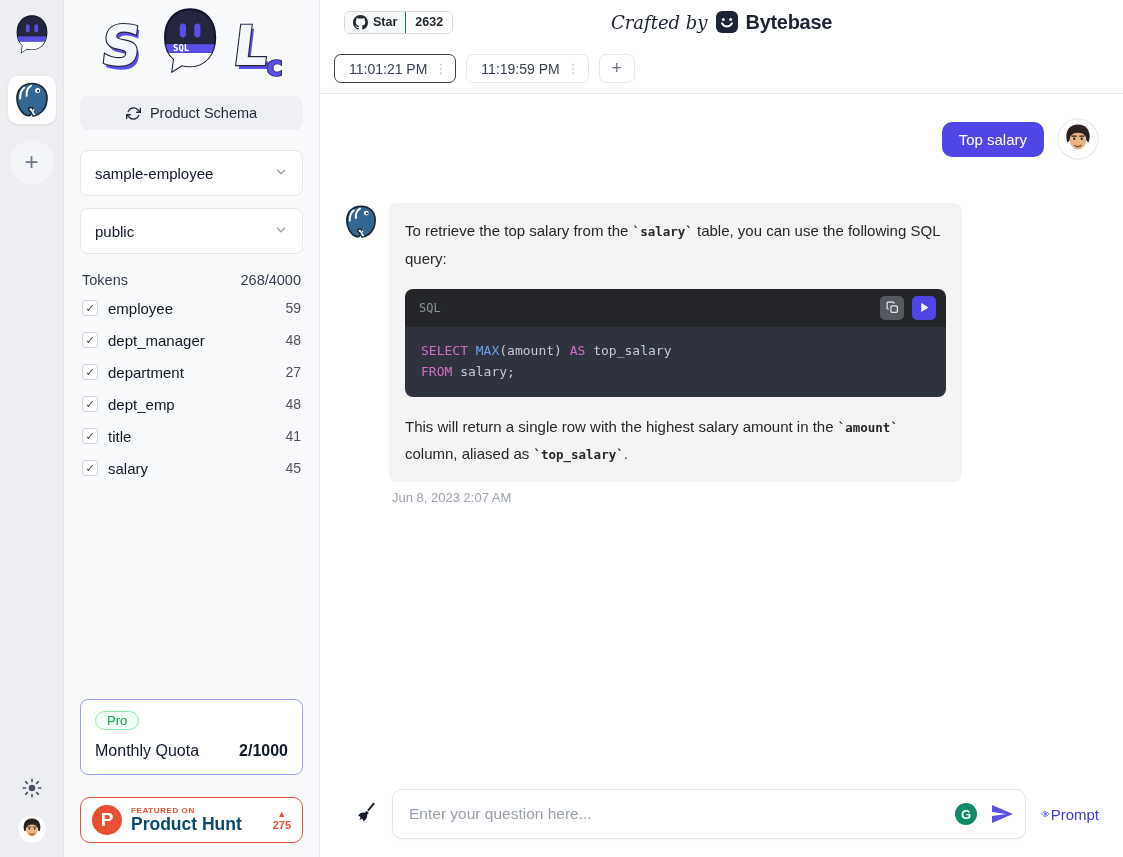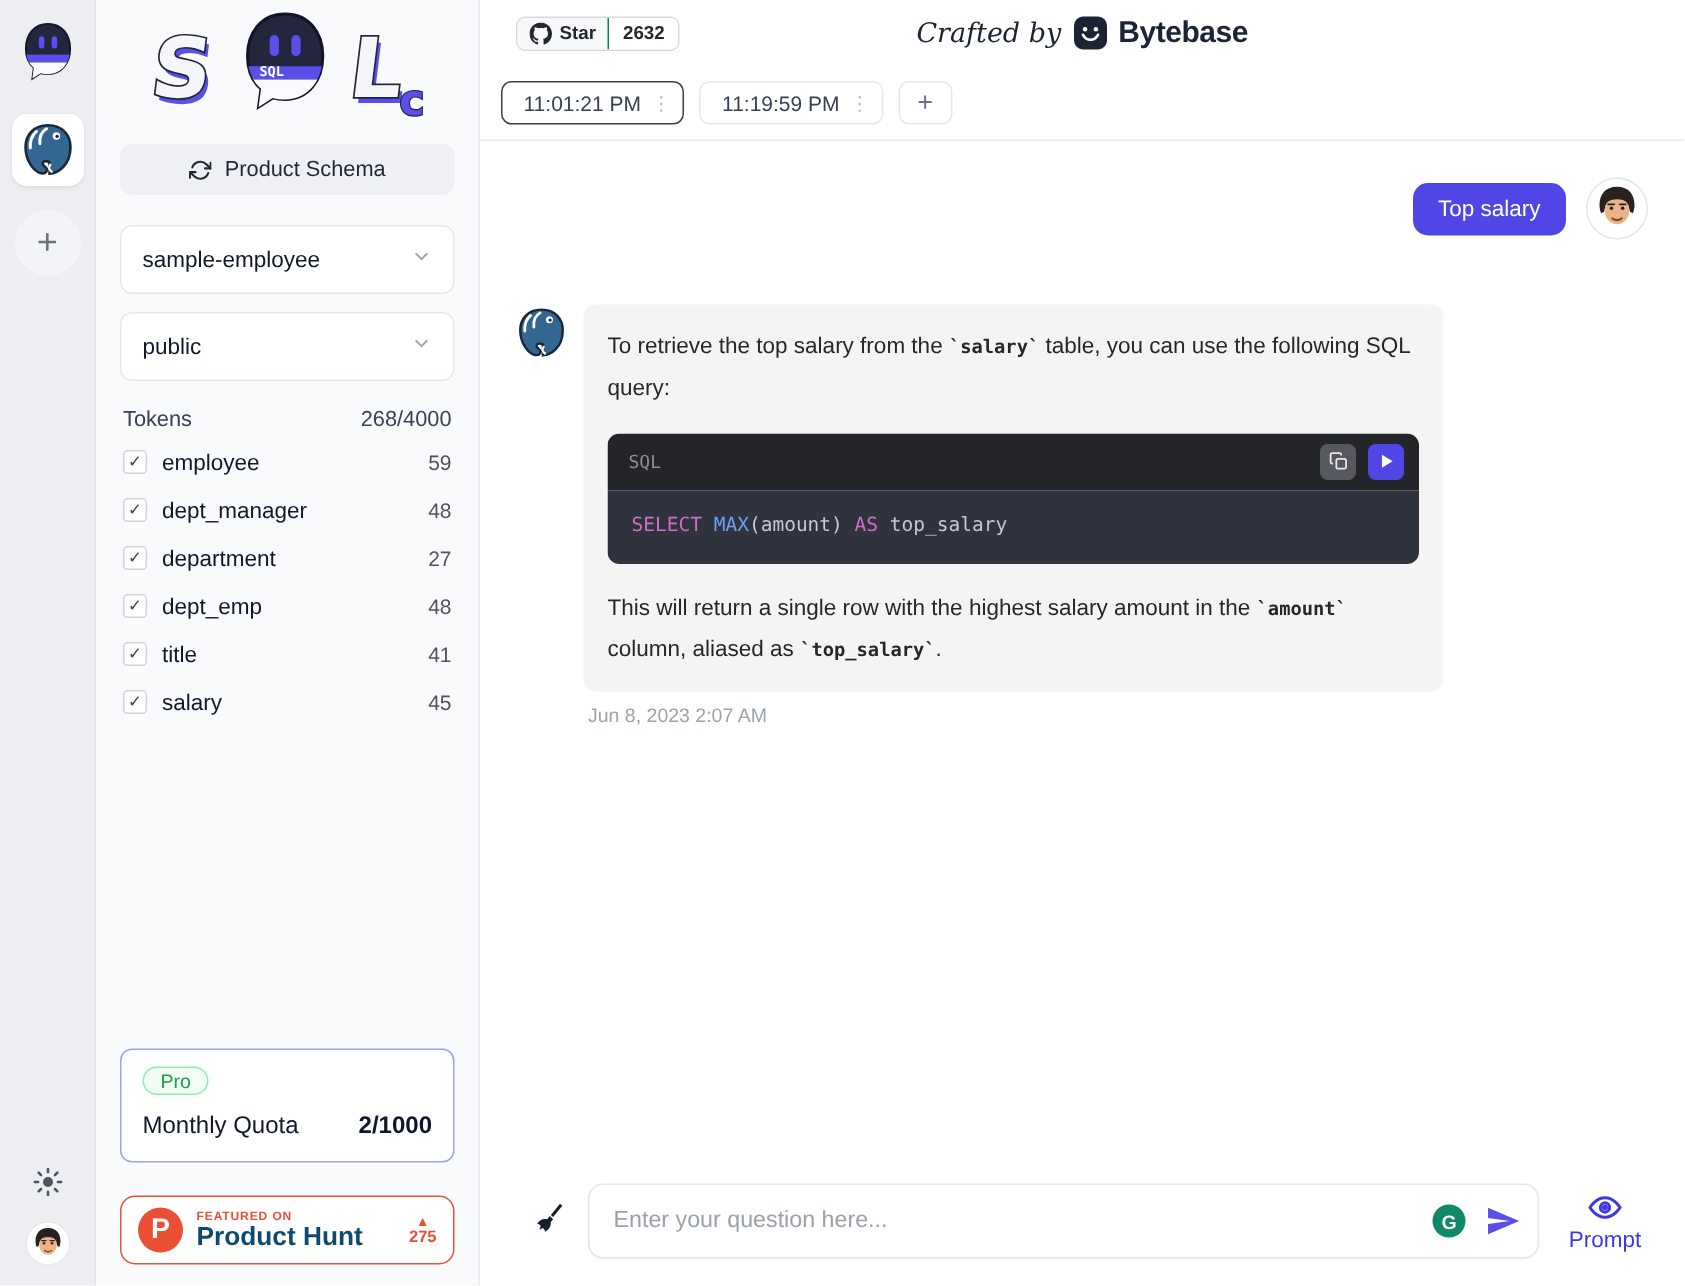--- a/index.html
+++ b/index.html
@@ -91,21 +91,21 @@
   .timestamp { color:#9ca3af; font-size:13px; margin:8px 0 0 3px; }
 
   .composer { display:flex; align-items:center; gap:15px; padding:14px 24px 18px 34px;justify-content:space-between; }
   .input-wrap { flex:1; display:flex; align-items:center; border:1px solid #e2e5ea; border-radius:10px;
                height:50px; padding:0 10px 0 16px; box-shadow:0 1px 2px rgba(0,0,0,.04); background:#fff; }
   .input-wrap input { flex:1; border:none; outline:none; font-size:15.5px; color:#111827; background:transparent; }
   .input-wrap input::placeholder { color:#9aa1ac; }
   .grammarly { width:22px; height:22px; border-radius:50%; background:#0e8a68; color:#fff; font-weight:bold;
                font-size:13px; display:flex; align-items:center; justify-content:center; margin-right:12px; flex:0 0 22px; }
   .send-btn { display:flex; align-items:center; }
-  .prompt-btn { display:flex; flex-direction:column; align-items:center; gap:1px; color:#4038dd; font-size:15px; width:58px; }
+  .prompt-btn { display:flex; flex-direction:row; align-items:center; gap:1px; color:#4038dd; font-size:15px; width:58px; }
 </style>
 </head>
 <body>
 
 <svg width="0" height="0" style="position:absolute">
   <defs>
     <clipPath id="bh-clip">
         <path d="M20 1C9.5 1 3 9 3 20c0 6.6 2.3 11.7 6.1 14.7L8 43l6.4-4.1c1.7.5 3.6.7 5.6.7C30.5 39.6 37 31 37 20 37 9 30.5 1 20 1z"></path>
       </clipPath>
     <g id="bot-head">
@@ -341,21 +341,21 @@
                       <path d="M5 15H4a2 2 0 0 1-2-2V4a2 2 0 0 1 2-2h9a2 2 0 0 1 2 2v1"></path>
                   </svg>
                 </button>
                 <button class="code-btn run">
                   <svg width="11" height="11" viewBox="0 0 12 12">
                       <path d="M2.5 1.2v9.6L10.3 6z" fill="#fff"></path>
                     </svg>
                 </button>
               </div>
             </div>
-            <pre class="code-body" id="code-body"><div class="code-line"><span class="tok-keyword">SELECT</span><span> </span><span class="tok-function">MAX</span><span>(amount) </span><span class="tok-keyword">AS</span><span> top_salary</span></div></pre>
+            <pre class="code-body" id="code-body"><div class="code-line"><span class="tok-keyword">SELECT</span><span> </span><span class="tok-function">MAX</span><span>(amount) </span><span class="tok-keyword">AS</span><span> top_salary</span></div><div class="code-line"><span class="tok-keyword">FROM</span><span> salary;</span></div></pre>
           </div>
           <p id="para2"><span>This will return a single row with the highest salary amount in the </span><span class="inline-code">`amount`</span><span> column, aliased as </span><span class="inline-code">`top_salary`</span><span>.</span></p>
         </div>
         <div class="timestamp">Jun 8, 2023 2:07 AM</div>
       </div>
     </div>
   </section>
 
   <footer class="composer">
     <button>

